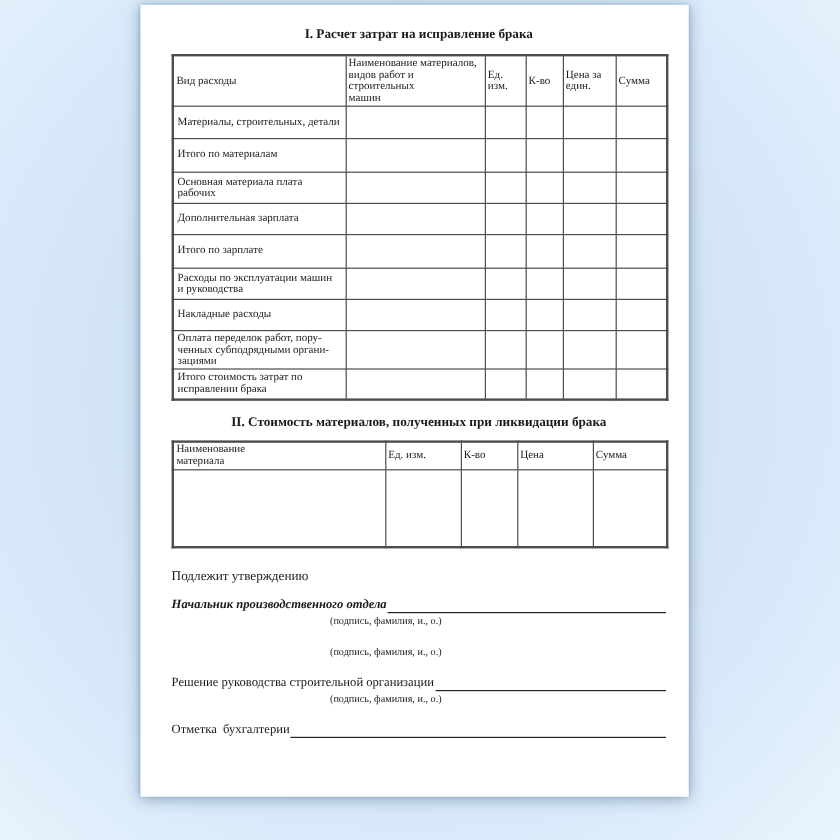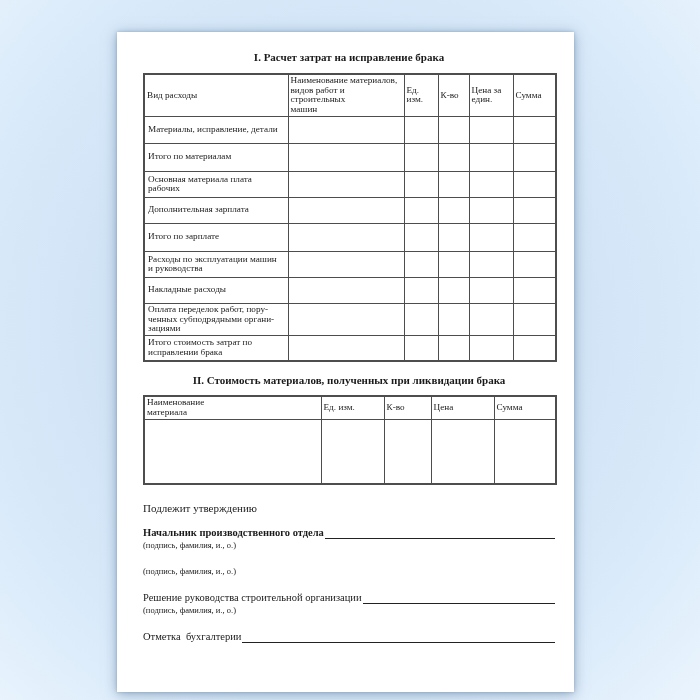--- a/index.html
+++ b/index.html
@@ -5,21 +5,21 @@
   html, body { margin: 0; padding: 0; }
   body {
     width: 700px; height: 700px;
     background: radial-gradient(ellipse at 48% 46%, #c5daee 0%, #cfe2f4 40%, #d9eafa 72%, #eaf4fd 100%);
     font-family: "Liberation Serif", serif;
     color: #1a1a1a;
     position: relative;
     overflow: hidden;
   }
   .page {
-    position: absolute; left: 117px; top: 32px;
+    position: absolute; left: 117px; top: 4px;
     width: 457px; height: 660px;
     background: #ffffff;
     box-shadow: 0 2px 12px rgba(90,120,155,0.6), 0 0 3px rgba(90,120,155,0.4);
   }
   .content { position: absolute; left: 26px; top: 0; width: 412px; }
   .doc-title {
     font-size: 11px; font-weight: bold; text-align: center;
     margin: 0; line-height: 13px;
   }
   #title1 { margin-top: 19px; }
@@ -37,24 +37,24 @@
     vertical-align: middle;
   }
   th { text-align: left; white-space: pre-line; }
   td.label-cell { text-align: left; white-space: pre-line; padding-left: 3px; }
   td.empty-cell { background: #ffffff; }
   .approval { margin-top: 17px; font-size: 11px; }
   .sig-block { margin-top: 15px; }
   .sig-block.first { margin-top: 13px; }
   .sig-row { display: flex; align-items: flex-end; }
   .sig-label { font-size: 10.5px; white-space: pre; line-height: 12px; }
-  .sig-label.bold { font-weight: bold; }
+  .sig-label.bold { font-weight: bold; font-style: italic; }
   .sig-line { flex: 1; border-bottom: 1px solid #222222; height: 11px; margin-left: 1px; }
   .sig-caption {
-    font-size: 8.5px; text-align: left; padding-right: 55px;
+    font-size: 8.5px; text-align: center; padding-right: 55px;
     margin-top: 1px; height: 11px; color: #1a1a1a;
   }
 </style>
 </head>
 <body>
 
 <div class="page">
   <div class="content">
 
     <div class="doc-title" id="title1">I. Расчет затрат на исправление брака</div>
@@ -75,21 +75,21 @@
 видов работ и строительных
 машин</th>
         <th>Ед.
 изм.</th>
         <th>К-во</th>
         <th>Цена за
 един.</th>
         <th>Сумма</th>
       </tr>
       <tr style="height:27px">
-        <td class="label-cell">Материалы, исправление, детали</td>
+        <td class="label-cell">Материалы, строительных, детали</td>
         <td class="empty-cell"></td>
             <td class="empty-cell"></td>
             <td class="empty-cell"></td>
             <td class="empty-cell"></td>
             <td class="empty-cell"></td>
       </tr>
       <tr style="height:28px">
         <td class="label-cell">Итого по материалам</td>
         <td class="empty-cell"></td>
             <td class="empty-cell"></td>

